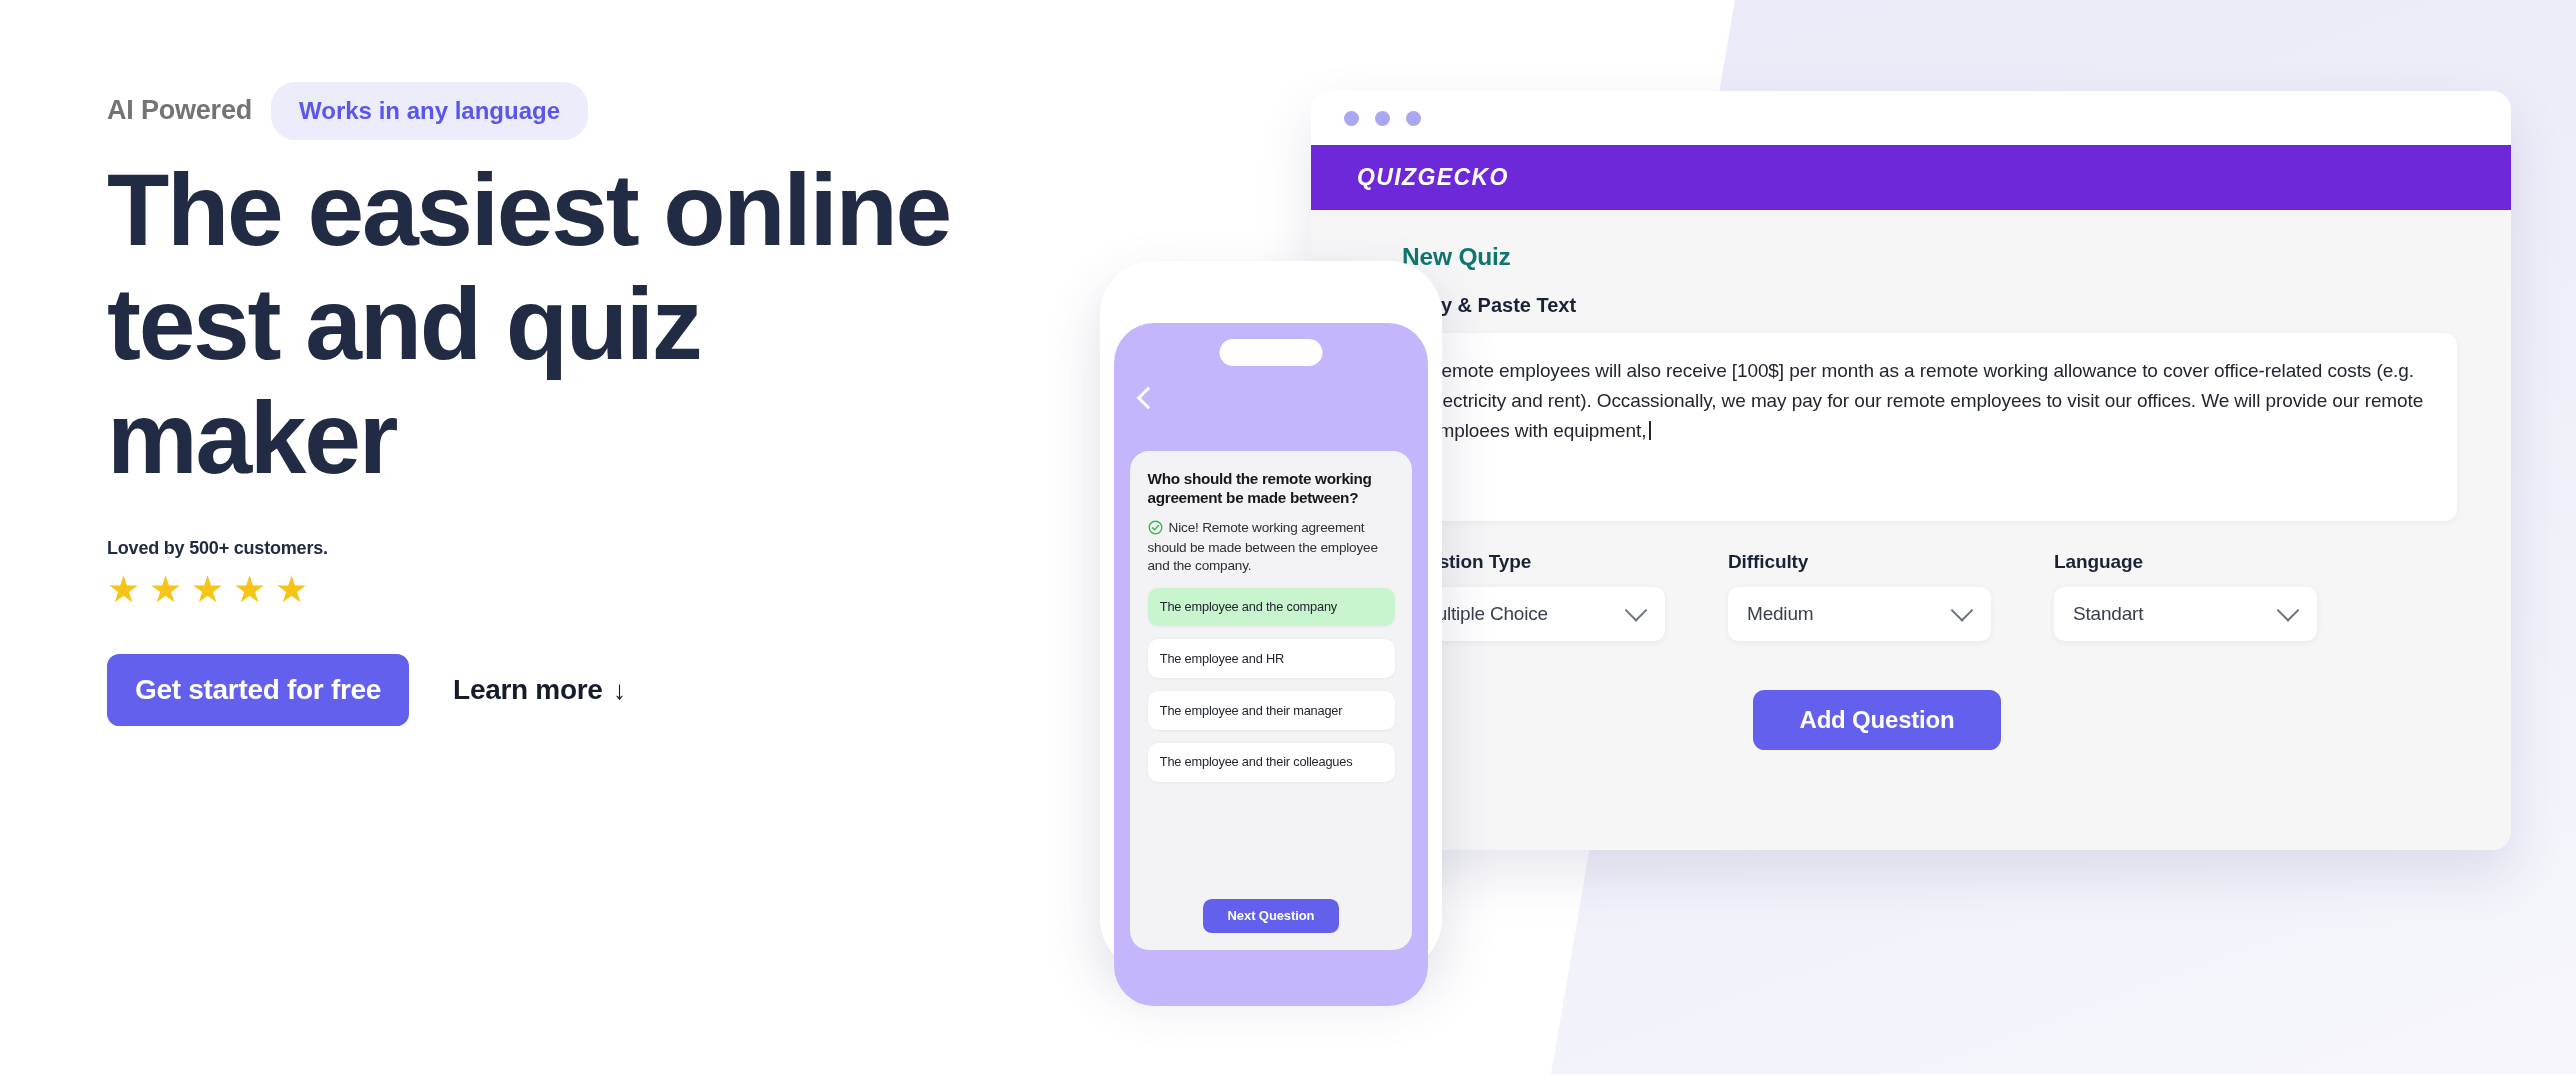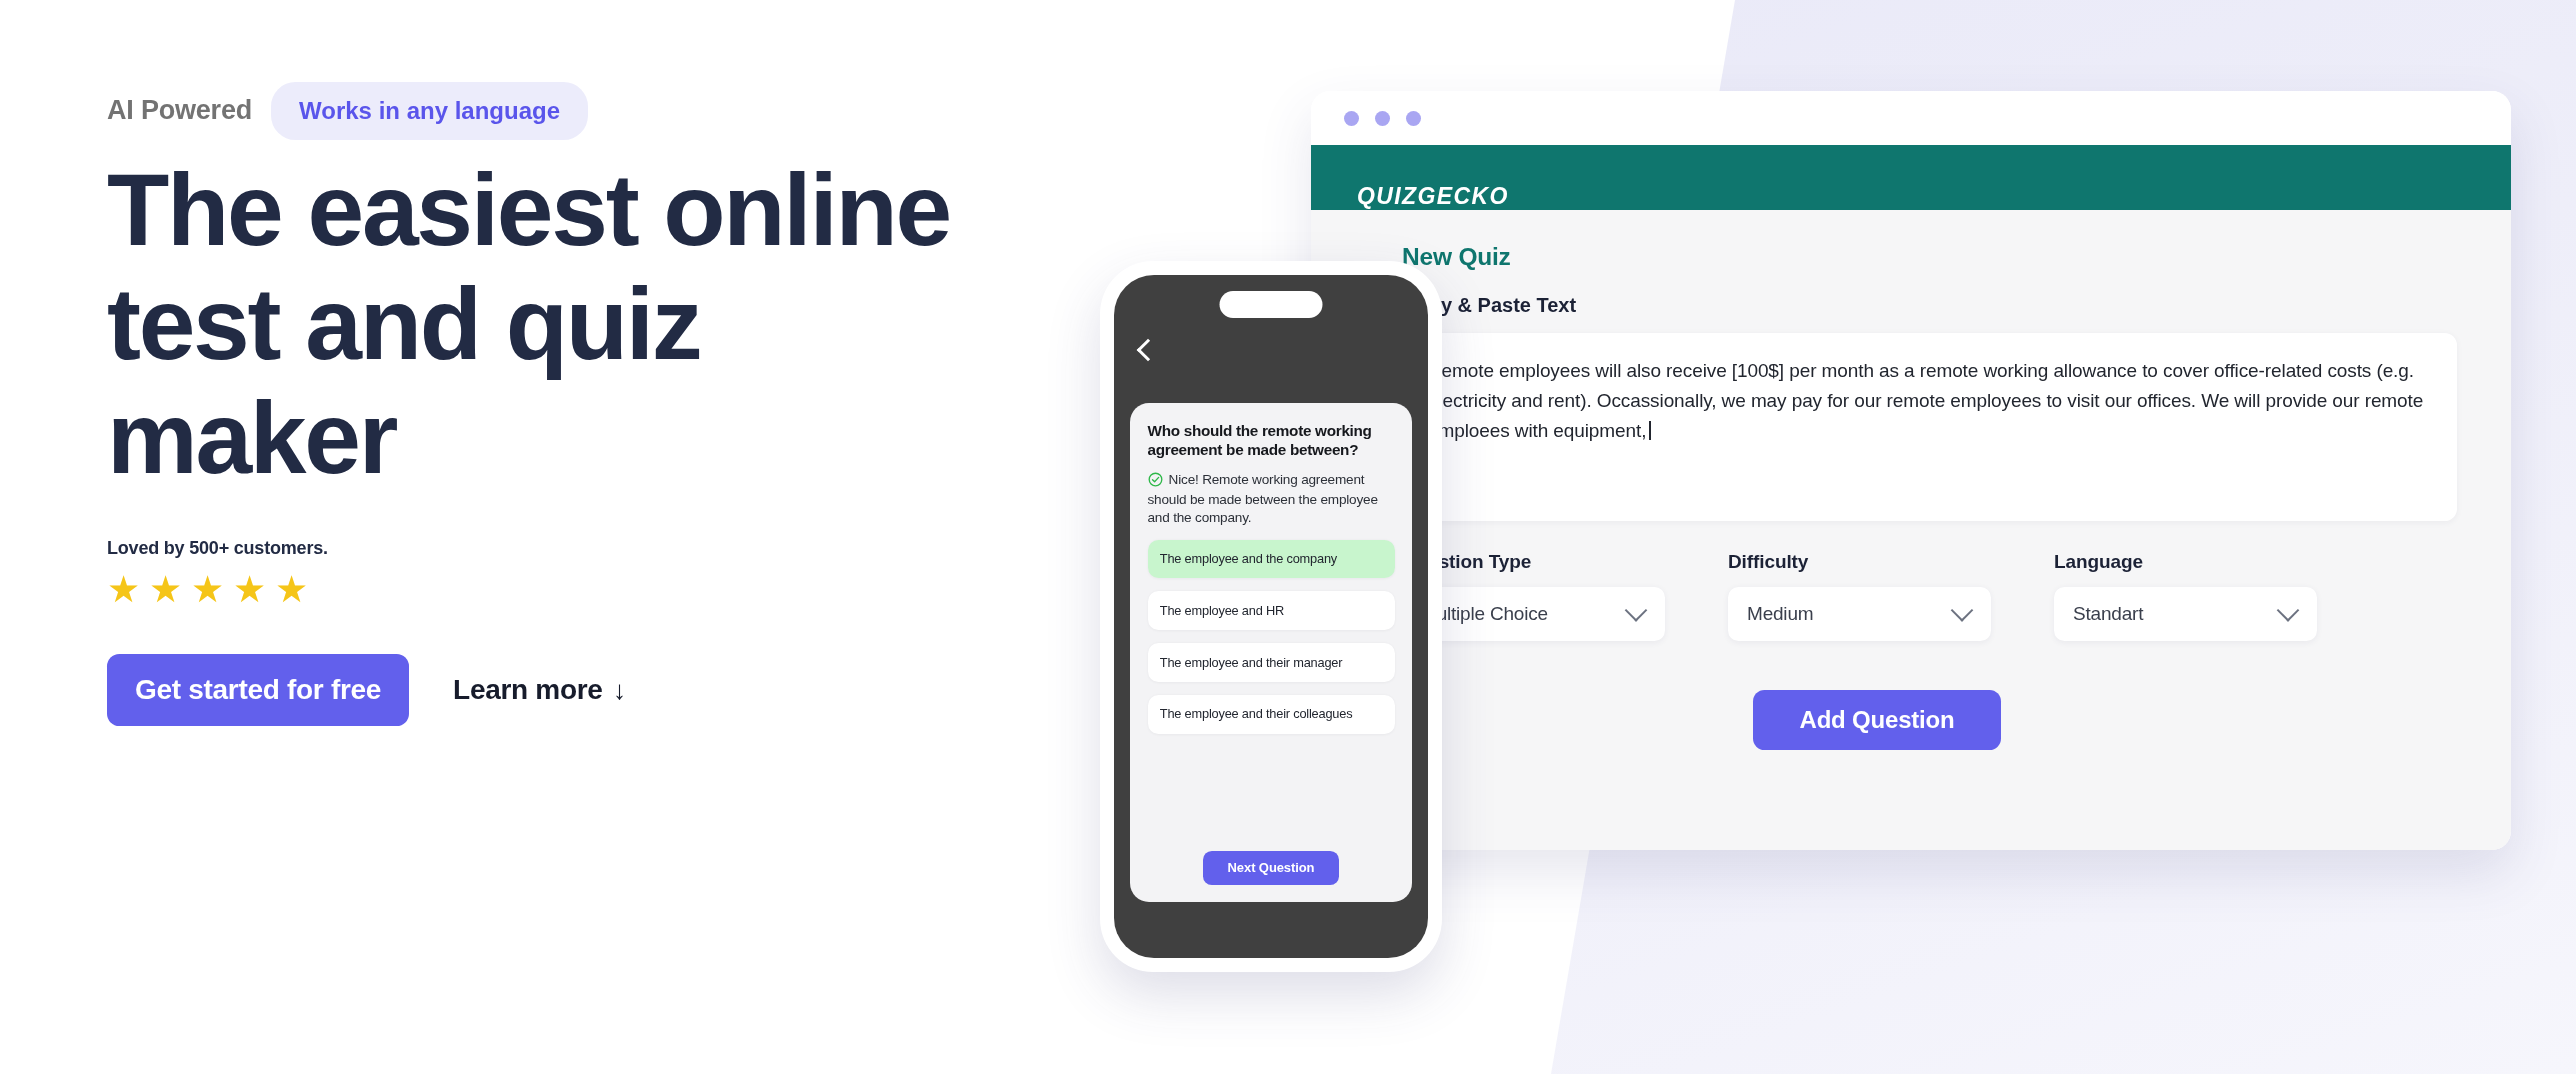--- a/index.html
+++ b/index.html
@@ -158,23 +158,23 @@
     padding-left: 33px;
     gap: 16px;
   }
   .dot {
     width: 15px; height: 15px;
     border-radius: 50%;
     background: #a9a6f2;
   }
   .browser-topbar {
     height: 65px;
-    background: #0f766e;
-    display: flex;
-    align-items: flex-end;
+    background: #6d28d9;
+    display: flex;
+    align-items: center;
     padding-left: 46px;
   }
   .brand-logo {
     color: #ffffff;
     font-size: 23px;
     font-weight: 700;
     font-style: italic;
     letter-spacing: 1.4px;
   }
   .browser-body {
@@ -285,24 +285,25 @@
     background: #ffffff;
     border-radius: 53px;
     box-shadow: 0 23px 53px rgba(60, 62, 120, 0.17);
     padding: 14px;
     z-index: 9;
   }
   .phone-screen {
     position: relative;
     width: 100%;
     height: 100%;
-    background: #404040;
+    background: #c4b5fd;
     border-radius: 40px;
     overflow: hidden;
     padding: 0 32px;
+    margin-top: 48px;
   }
   .notch {
     position: absolute;
     top: 16px;
     left: 50%;
     transform: translateX(-50%);
     width: 103px;
     height: 27px;
     background: #ffffff;
     border-radius: 16px;

